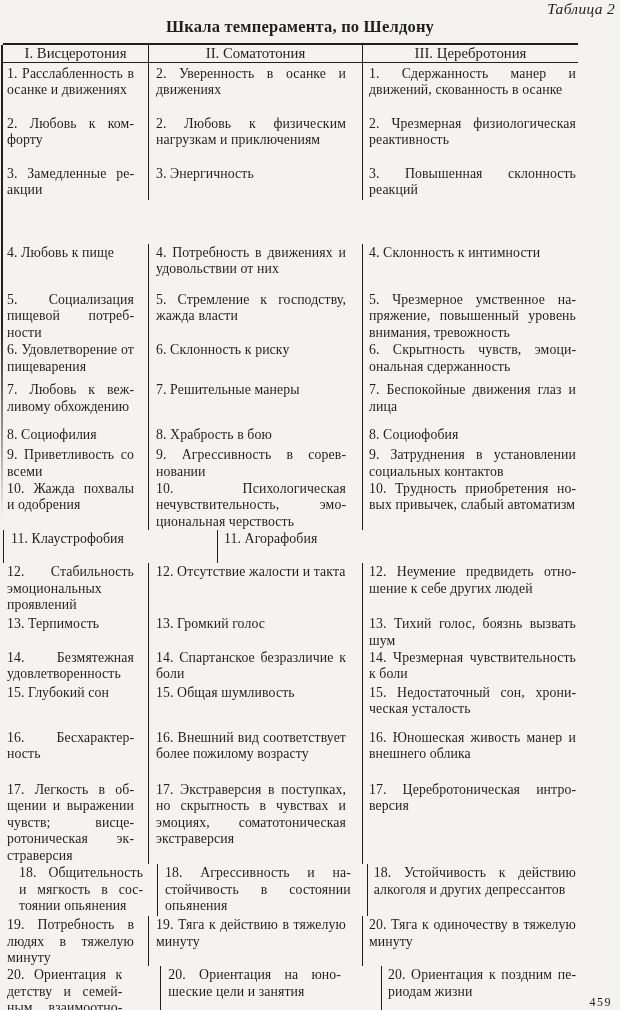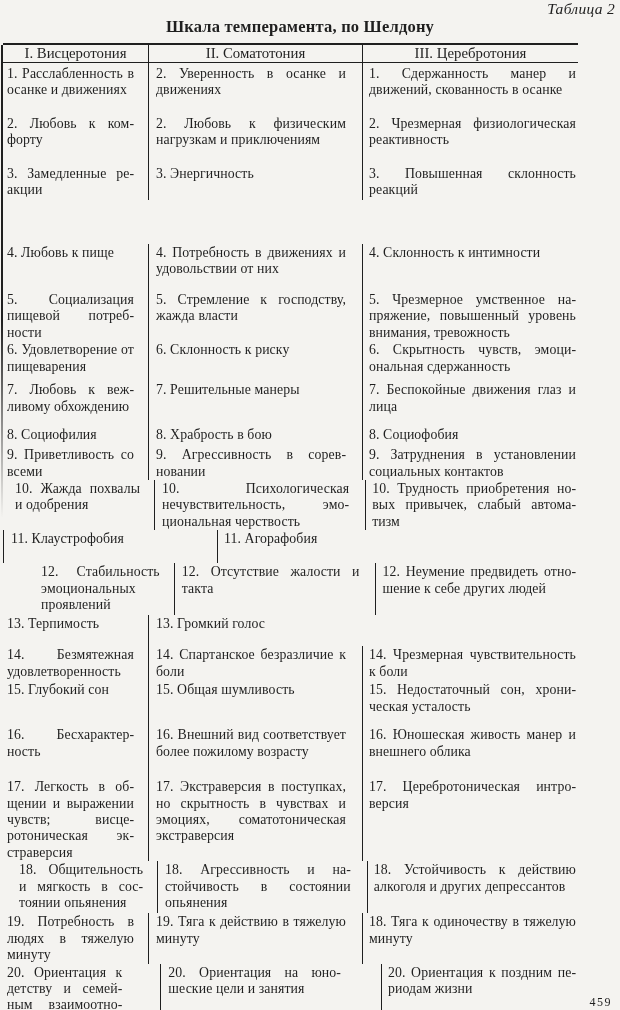--- a/index.html
+++ b/index.html
@@ -109,37 +109,38 @@
         <div class="trow" style="min-height: 20px;">
           <div class="tcell c0">8. Социофилия</div>
           <div class="tcell c1">8. Храбрость в бою</div>
           <div class="tcell c2">8. Социофобия</div>
         </div>
         <div class="trow" style="min-height: 30px;">
           <div class="tcell c0">9. Приветливость со всеми</div>
           <div class="tcell c1">9. Агрессивность в сорев­новании</div>
           <div class="tcell c2">9. Затруднения в установлении социальных контактов</div>
         </div>
-        <div class="trow" style="min-height: 50px; margin-left: 8px;">
+        <div class="trow" style="min-height: 50px;">
           <div class="tcell c0">10. Жажда похва­лы и одобрения</div>
           <div class="tcell c1">10. Психологическая нечувствительность, эмо­циональная черствость</div>
           <div class="tcell c2">10. Трудность приобретения но­вых привычек, слабый автома­тизм</div>
         </div>
         <div class="trow" style="min-height: 33px;">
           <div class="tcell c1">11. Клаустрофобия</div>
           <div class="tcell c2">11. Агорафобия</div>
         </div>
-        <div class="trow" style="min-height: 52px; margin-left: 34px;">
+        <div class="trow" style="min-height: 52px;">
           <div class="tcell c0">12. Стабильность эмоциональных проявлений</div>
           <div class="tcell c1">12. Отсутствие жалости и такта</div>
           <div class="tcell c2">12. Неумение предвидеть отно­шение к себе других людей</div>
         </div>
         <div class="trow" style="min-height: 31px;">
           <div class="tcell c0">13. Терпимость</div>
           <div class="tcell c1">13. Громкий голос</div>
+          <div class="tcell c2">13. Тихий голос, боязнь выз­вать шум</div>
         </div>
         <div class="trow" style="min-height: 35px;">
           <div class="tcell c0">14. Безмятежная удовлетворенность</div>
           <div class="tcell c1">14. Спартанское безраз­личие к боли</div>
           <div class="tcell c2">14. Чрезмерная чувствитель­ность к боли</div>
         </div>
         <div class="trow" style="min-height: 45px;">
           <div class="tcell c0">15. Глубокий сон</div>
           <div class="tcell c1">15. Общая шумливость</div>
           <div class="tcell c2">15. Недостаточный сон, хрони­ческая усталость</div>
@@ -155,21 +156,21 @@
           <div class="tcell c2">17. Церебротоническая интро­версия</div>
         </div>
         <div class="trow" style="min-height: 52px; margin-left: 12px;">
           <div class="tcell c0">18. Общительность и мягкость в сос­тоянии опьянения</div>
           <div class="tcell c1">18. Агрессивность и на­стойчивость в состоянии опьянения</div>
           <div class="tcell c2">18. Устойчивость к действию алкоголя и других депрессантов</div>
         </div>
         <div class="trow" style="min-height: 47px;">
           <div class="tcell c0">19. Потребность в людях в тяжелую минуту</div>
           <div class="tcell c1">19. Тяга к действию в тя­желую минуту</div>
-          <div class="tcell c2">18. Тяга к одиночеству в тяже­лую минуту</div>
+          <div class="tcell c2">20. Тяга к одиночеству в тяже­лую минуту</div>
         </div>
         <div class="trow" style="min-height: 56px; gap: 24px;">
           <div class="tcell c0">20. Ориентация к детству и семей­ным взаимоотно­шениям</div>
           <div class="tcell c1">20. Ориентация на юно­шеские цели и занятия</div>
           <div class="tcell c2">20. Ориентация к поздним пе­риодам жизни</div>
         </div>
       </div>
   </div>
 
   <div class="page-number">459</div>

